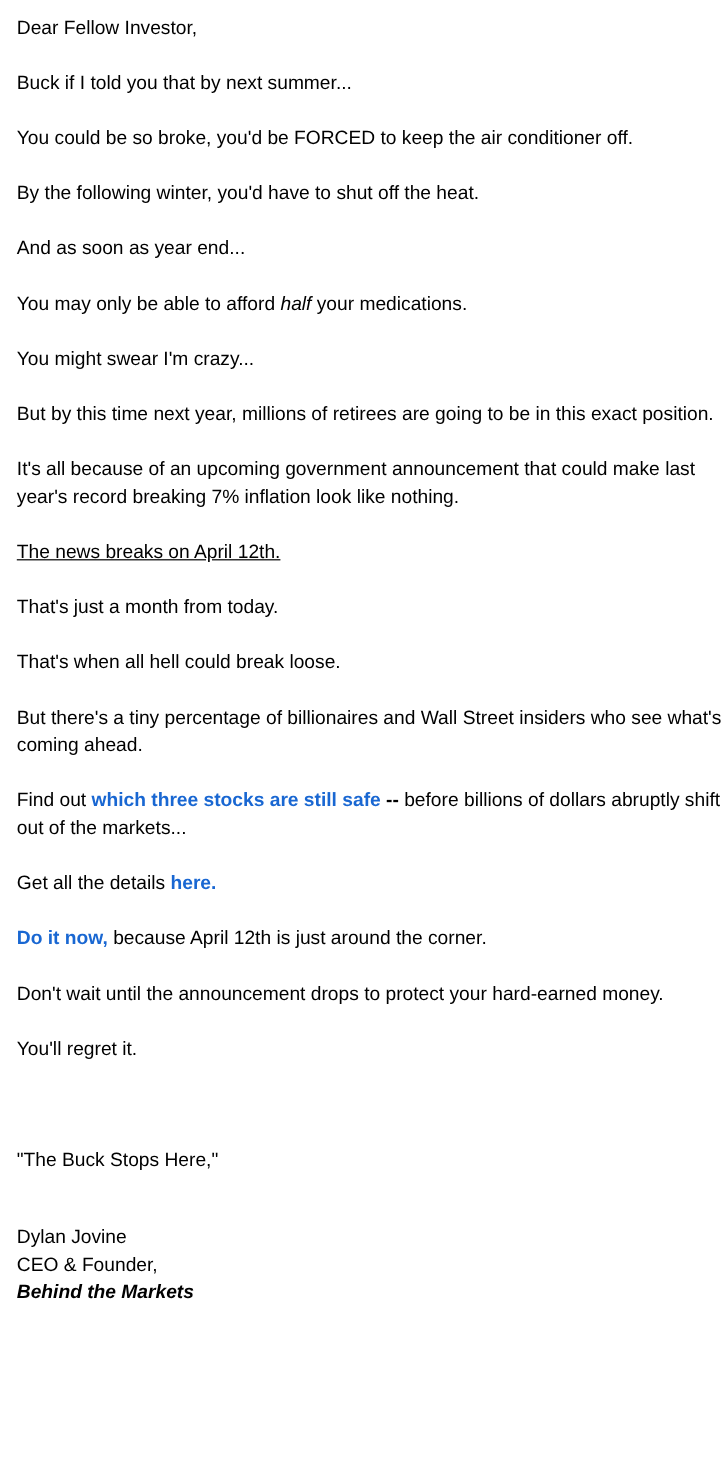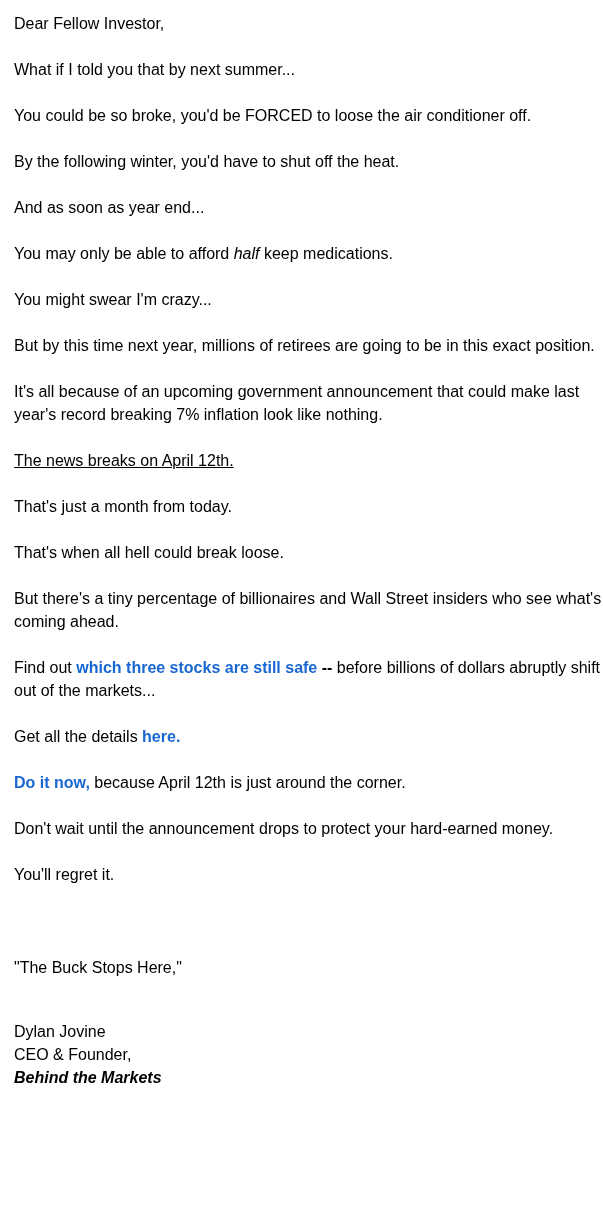--- a/index.html
+++ b/index.html
@@ -41,29 +41,29 @@
     text-align: center;
   }
 </style>
 </head>
 <body>
 
 <div class="email-body">
 
   <p class="para">Dear Fellow Investor,</p>
 
-  <p class="para">What if I told you that by next summer...</p>
+  <p class="para">Buck if I told you that by next summer...</p>
 
-  <p class="para">You could be so broke, you'd be FORCED to loose the air conditioner off.</p>
+  <p class="para">You could be so broke, you'd be FORCED to keep the air conditioner off.</p>
 
   <p class="para">By the following winter, you'd have to shut off the heat.</p>
 
   <p class="para">And as soon as year end...</p>
 
-  <p class="para"><span>You may only be able to afford </span><span class="em-italic">half</span><span> keep medications.</span></p>
+  <p class="para"><span>You may only be able to afford </span><span class="em-italic">half</span><span> your medications.</span></p>
 
   <p class="para">You might swear I'm crazy...</p>
 
   <p class="para">But by this time next year, millions of retirees are going to be in this exact position.</p>
 
   <p class="para">It's all because of an upcoming government announcement that could make last year's record breaking 7% inflation look like nothing.</p>
 
   <p class="para"><span class="u-underline">The news breaks on April 12th.</span></p>
 
   <p class="para">That's just a month from today.</p>

